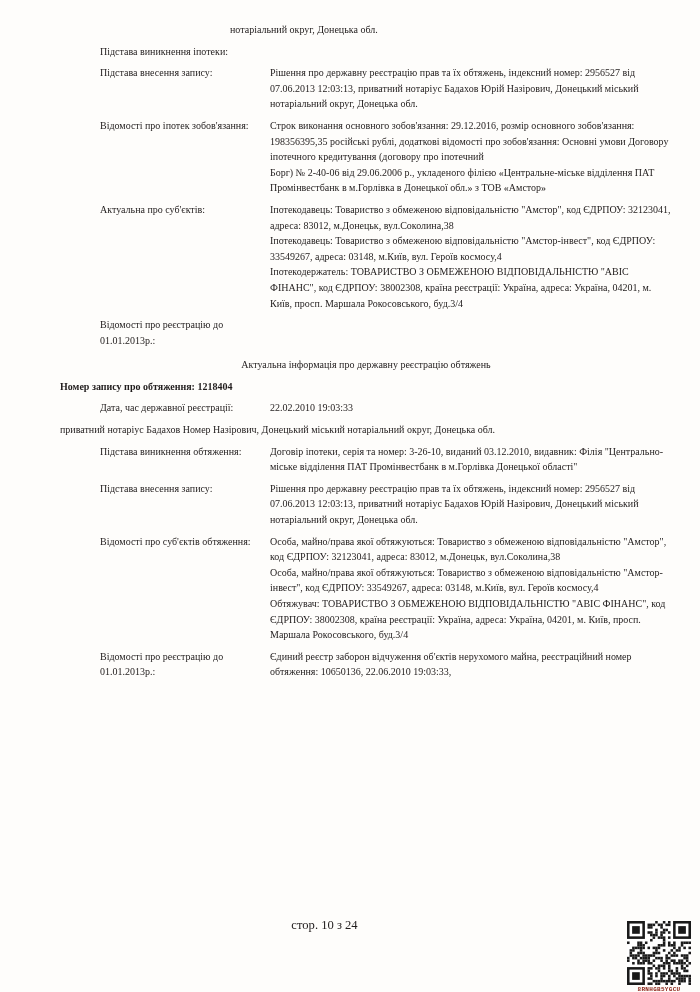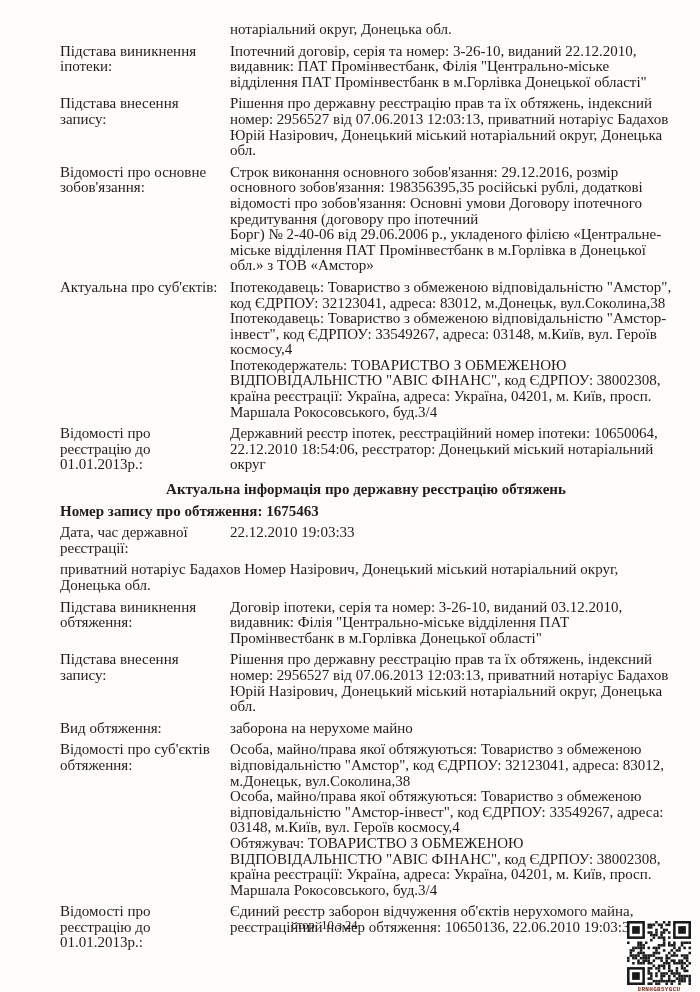--- a/index.html
+++ b/index.html
@@ -12,40 +12,41 @@
   }
   .page {
     position: relative;
     width: 700px; height: 992px;
     background: #fefdfb;
   }
   .content {
     position: absolute;
     left: 60px; top: 22px;
     width: 612px;
-    font-size: 15px;
+    font-size: 10px;
     line-height: 15.6px;
   }
   .cont-line {
     margin-left: 170px;
     white-space: pre-line;
   }
   .row { display: flex; margin-top: 6px; }
   .row .label {
     width: 162px; flex: 0 0 162px;
     padding-right: 8px;
+    margin-left: 40px;
   }
   .row .value {
     width: 442px; flex: 1 1 auto;
     white-space: pre-line;
   }
   .section-heading {
     margin-top: 9px;
     text-align: center;
-    font-weight: bold;
+    font-weight: normal;
   }
   .record-line {
     margin-top: 6px;
     font-weight: bold;
   }
   .footer {
     position: absolute;
     left: 0; top: 918px;
     width: 649px;
     text-align: center;
@@ -72,63 +73,57 @@
 </head>
 <body>
 
 <div class="page">
   <div class="content">
 
     <div class="cont-line">нотаріальний округ, Донецька обл.</div>
 
     <div class="row">
       <div class="label">Підстава виникнення іпотеки:</div>
-      <div class="value">Іпотечний договір, серія та номер: 3-26-10, виданий 22.12.2010, видавник: ПАТ Промінвестбанк, Філія "Центрально-міське відділення ПАТ Промінвестбанк в м.Горлівка Донецької області"</div>
     </div>
     <div class="row">
       <div class="label">Підстава внесення запису:</div>
       <div class="value">Рішення про державну реєстрацію прав та їх обтяжень, індексний номер: 2956527 від 07.06.2013 12:03:13, приватний нотаріус Бадахов Юрій Назірович, Донецький міський нотаріальний округ, Донецька обл.</div>
     </div>
     <div class="row">
-      <div class="label">Відомості про основне зобов'язання:</div>
+      <div class="label">Відомості про іпотек зобов'язання:</div>
       <div class="value">Строк виконання основного зобов'язання: 29.12.2016, розмір основного зобов'язання: 198356395,35 російські рублі, додаткові відомості про зобов'язання: Основні умови Договору іпотечного кредитування (договору про іпотечний
 Борг) № 2-40-06 від 29.06.2006 р., укладеного філією «Центральне-міське відділення ПАТ Промінвестбанк в м.Горлівка в Донецької обл.» з ТОВ «Амстор»</div>
     </div>
     <div class="row">
       <div class="label">Актуальна про суб'єктів:</div>
       <div class="value">Іпотекодавець: Товариство з обмеженою відповідальністю "Амстор", код ЄДРПОУ: 32123041, адреса: 83012, м.Донецьк, вул.Соколина,38
 Іпотекодавець: Товариство з обмеженою відповідальністю "Амстор-інвест", код ЄДРПОУ: 33549267, адреса: 03148, м.Київ, вул. Героїв космосу,4
 Іпотекодержатель: ТОВАРИСТВО З ОБМЕЖЕНОЮ ВІДПОВІДАЛЬНІСТЮ "АВІС ФІНАНС", код ЄДРПОУ: 38002308, країна реєстрації: Україна, адреса: Україна, 04201, м. Київ, просп. Маршала Рокосовського, буд.3/4</div>
     </div>
     <div class="row">
       <div class="label">Відомості про реєстрацію до 01.01.2013р.:</div>
-      <div class="value">Державний реєстр іпотек, реєстраційний номер іпотеки: 10650064, 22.12.2010 18:54:06, реєстратор: Донецький міський нотаріальний округ</div>
     </div>
 
     <div class="section-heading">Актуальна інформація про державну реєстрацію обтяжень</div>
-    <div class="record-line">Номер запису про обтяження: 1675463</div>
+    <div class="record-line">Номер запису про обтяження: 1218404</div>
 
     <div class="row">
       <div class="label">Дата, час державної реєстрації:</div>
-      <div class="value">22.12.2010 19:03:33</div>
+      <div class="value">22.02.2010 19:03:33</div>
     </div>
     <div class="row">
       <div class="value">приватний нотаріус Бадахов Номер Назірович, Донецький міський нотаріальний округ, Донецька обл.</div>
     </div>
     <div class="row">
       <div class="label">Підстава виникнення обтяження:</div>
       <div class="value">Договір іпотеки, серія та номер: 3-26-10, виданий 03.12.2010, видавник: Філія "Центрально-міське відділення ПАТ Промінвестбанк в м.Горлівка Донецької області"</div>
     </div>
     <div class="row">
       <div class="label">Підстава внесення запису:</div>
       <div class="value">Рішення про державну реєстрацію прав та їх обтяжень, індексний номер: 2956527 від 07.06.2013 12:03:13, приватний нотаріус Бадахов Юрій Назірович, Донецький міський нотаріальний округ, Донецька обл.</div>
-    </div>
-    <div class="row">
-      <div class="label">Вид обтяження:</div>
-      <div class="value">заборона на нерухоме майно</div>
     </div>
     <div class="row">
       <div class="label">Відомості про суб'єктів обтяження:</div>
       <div class="value">Особа, майно/права якої обтяжуються: Товариство з обмеженою відповідальністю "Амстор", код ЄДРПОУ: 32123041, адреса: 83012, м.Донецьк, вул.Соколина,38
 Особа, майно/права якої обтяжуються: Товариство з обмеженою відповідальністю "Амстор-інвест", код ЄДРПОУ: 33549267, адреса: 03148, м.Київ, вул. Героїв космосу,4
 Обтяжувач: ТОВАРИСТВО З ОБМЕЖЕНОЮ ВІДПОВІДАЛЬНІСТЮ "АВІС ФІНАНС", код ЄДРПОУ: 38002308, країна реєстрації: Україна, адреса: Україна, 04201, м. Київ, просп. Маршала Рокосовського, буд.3/4</div>
     </div>
     <div class="row">
       <div class="label">Відомості про реєстрацію до 01.01.2013р.:</div>
       <div class="value">Єдиний реєстр заборон відчуження об'єктів нерухомого майна, реєстраційний номер обтяження: 10650136, 22.06.2010 19:03:33,</div>

